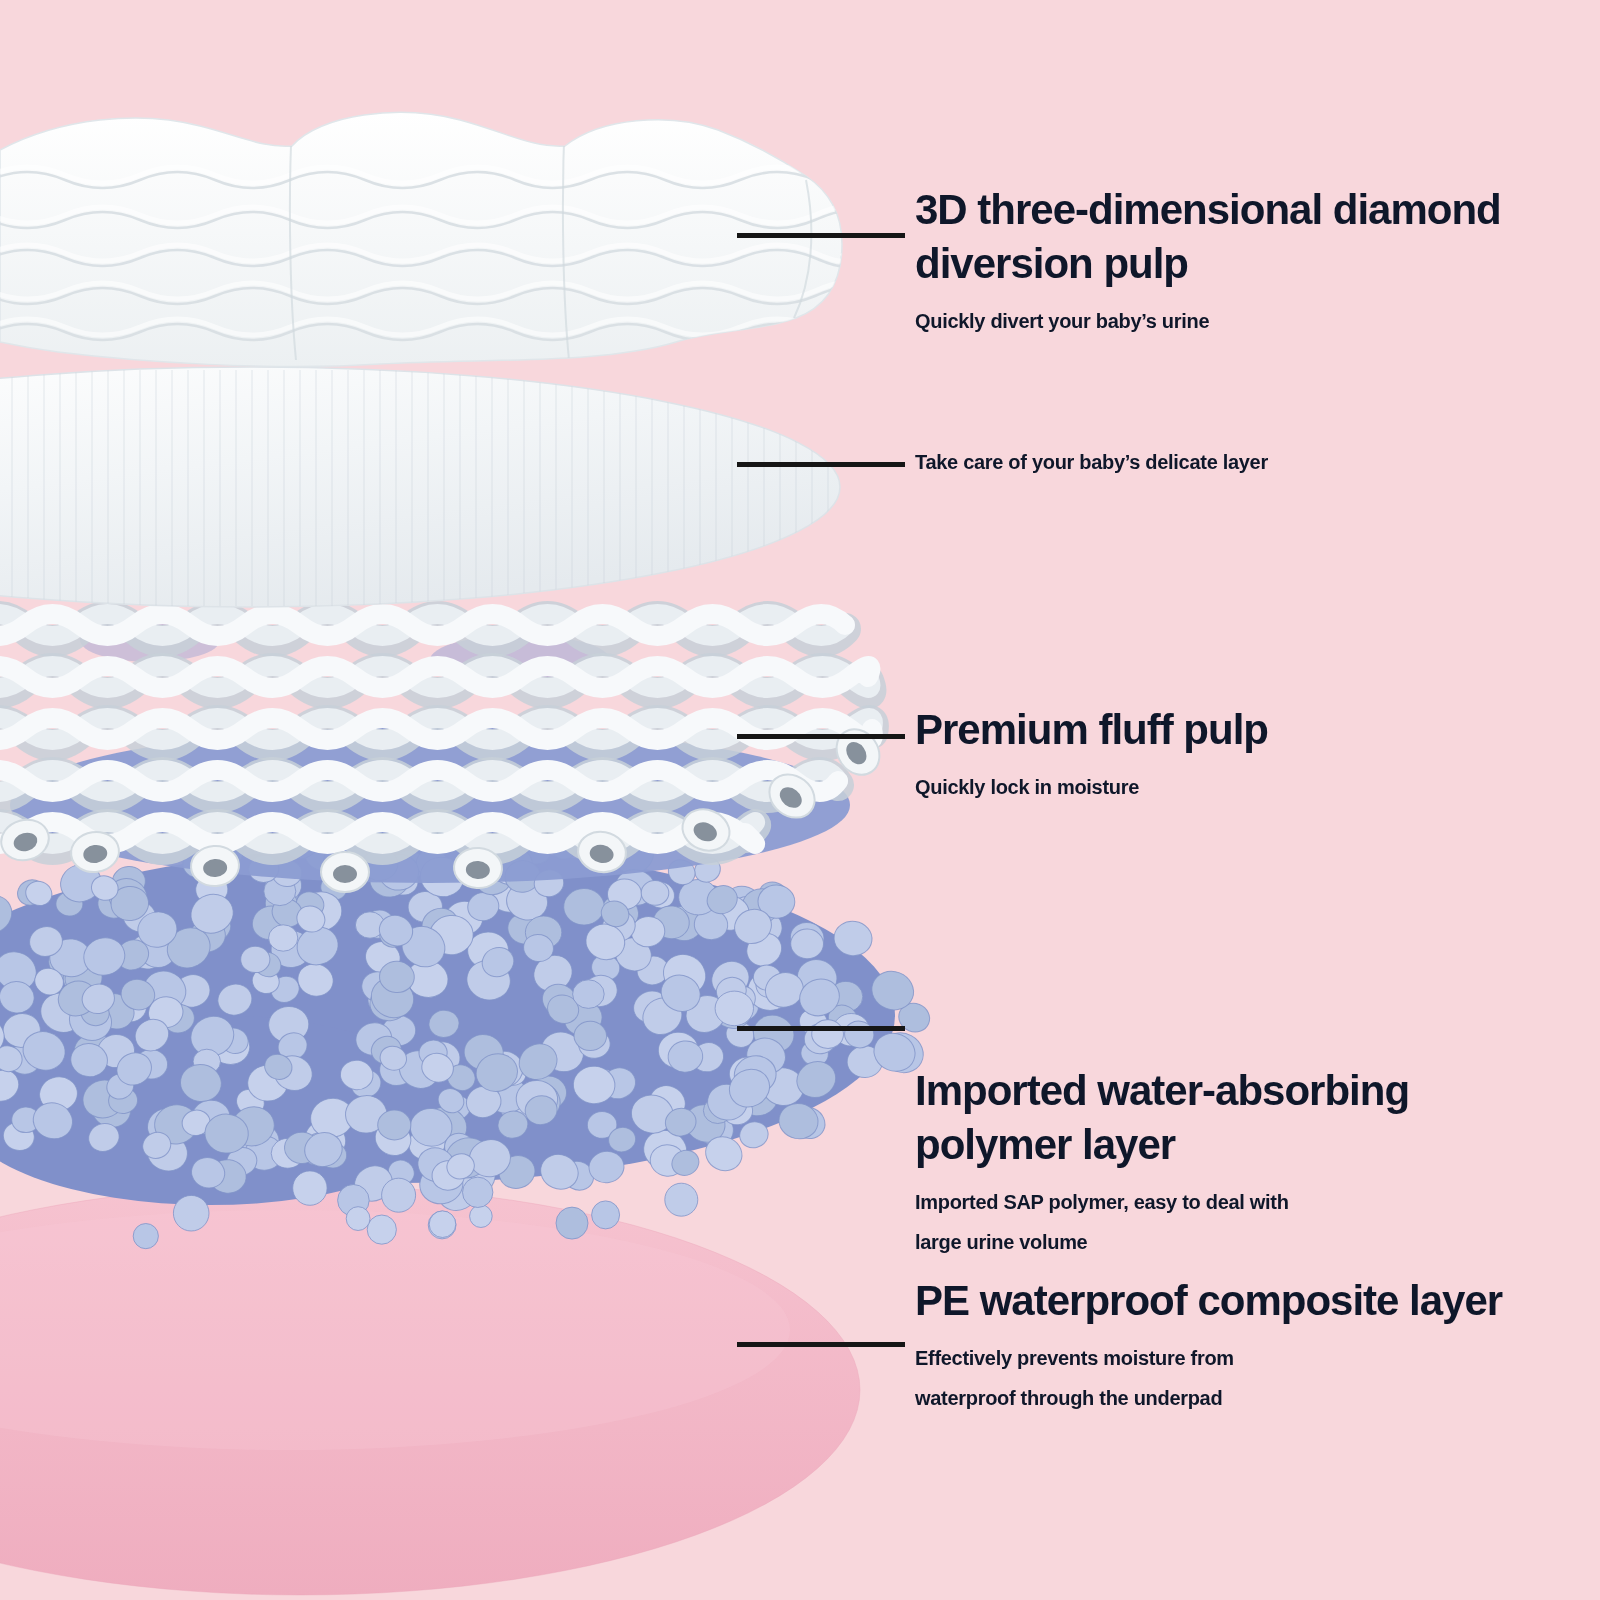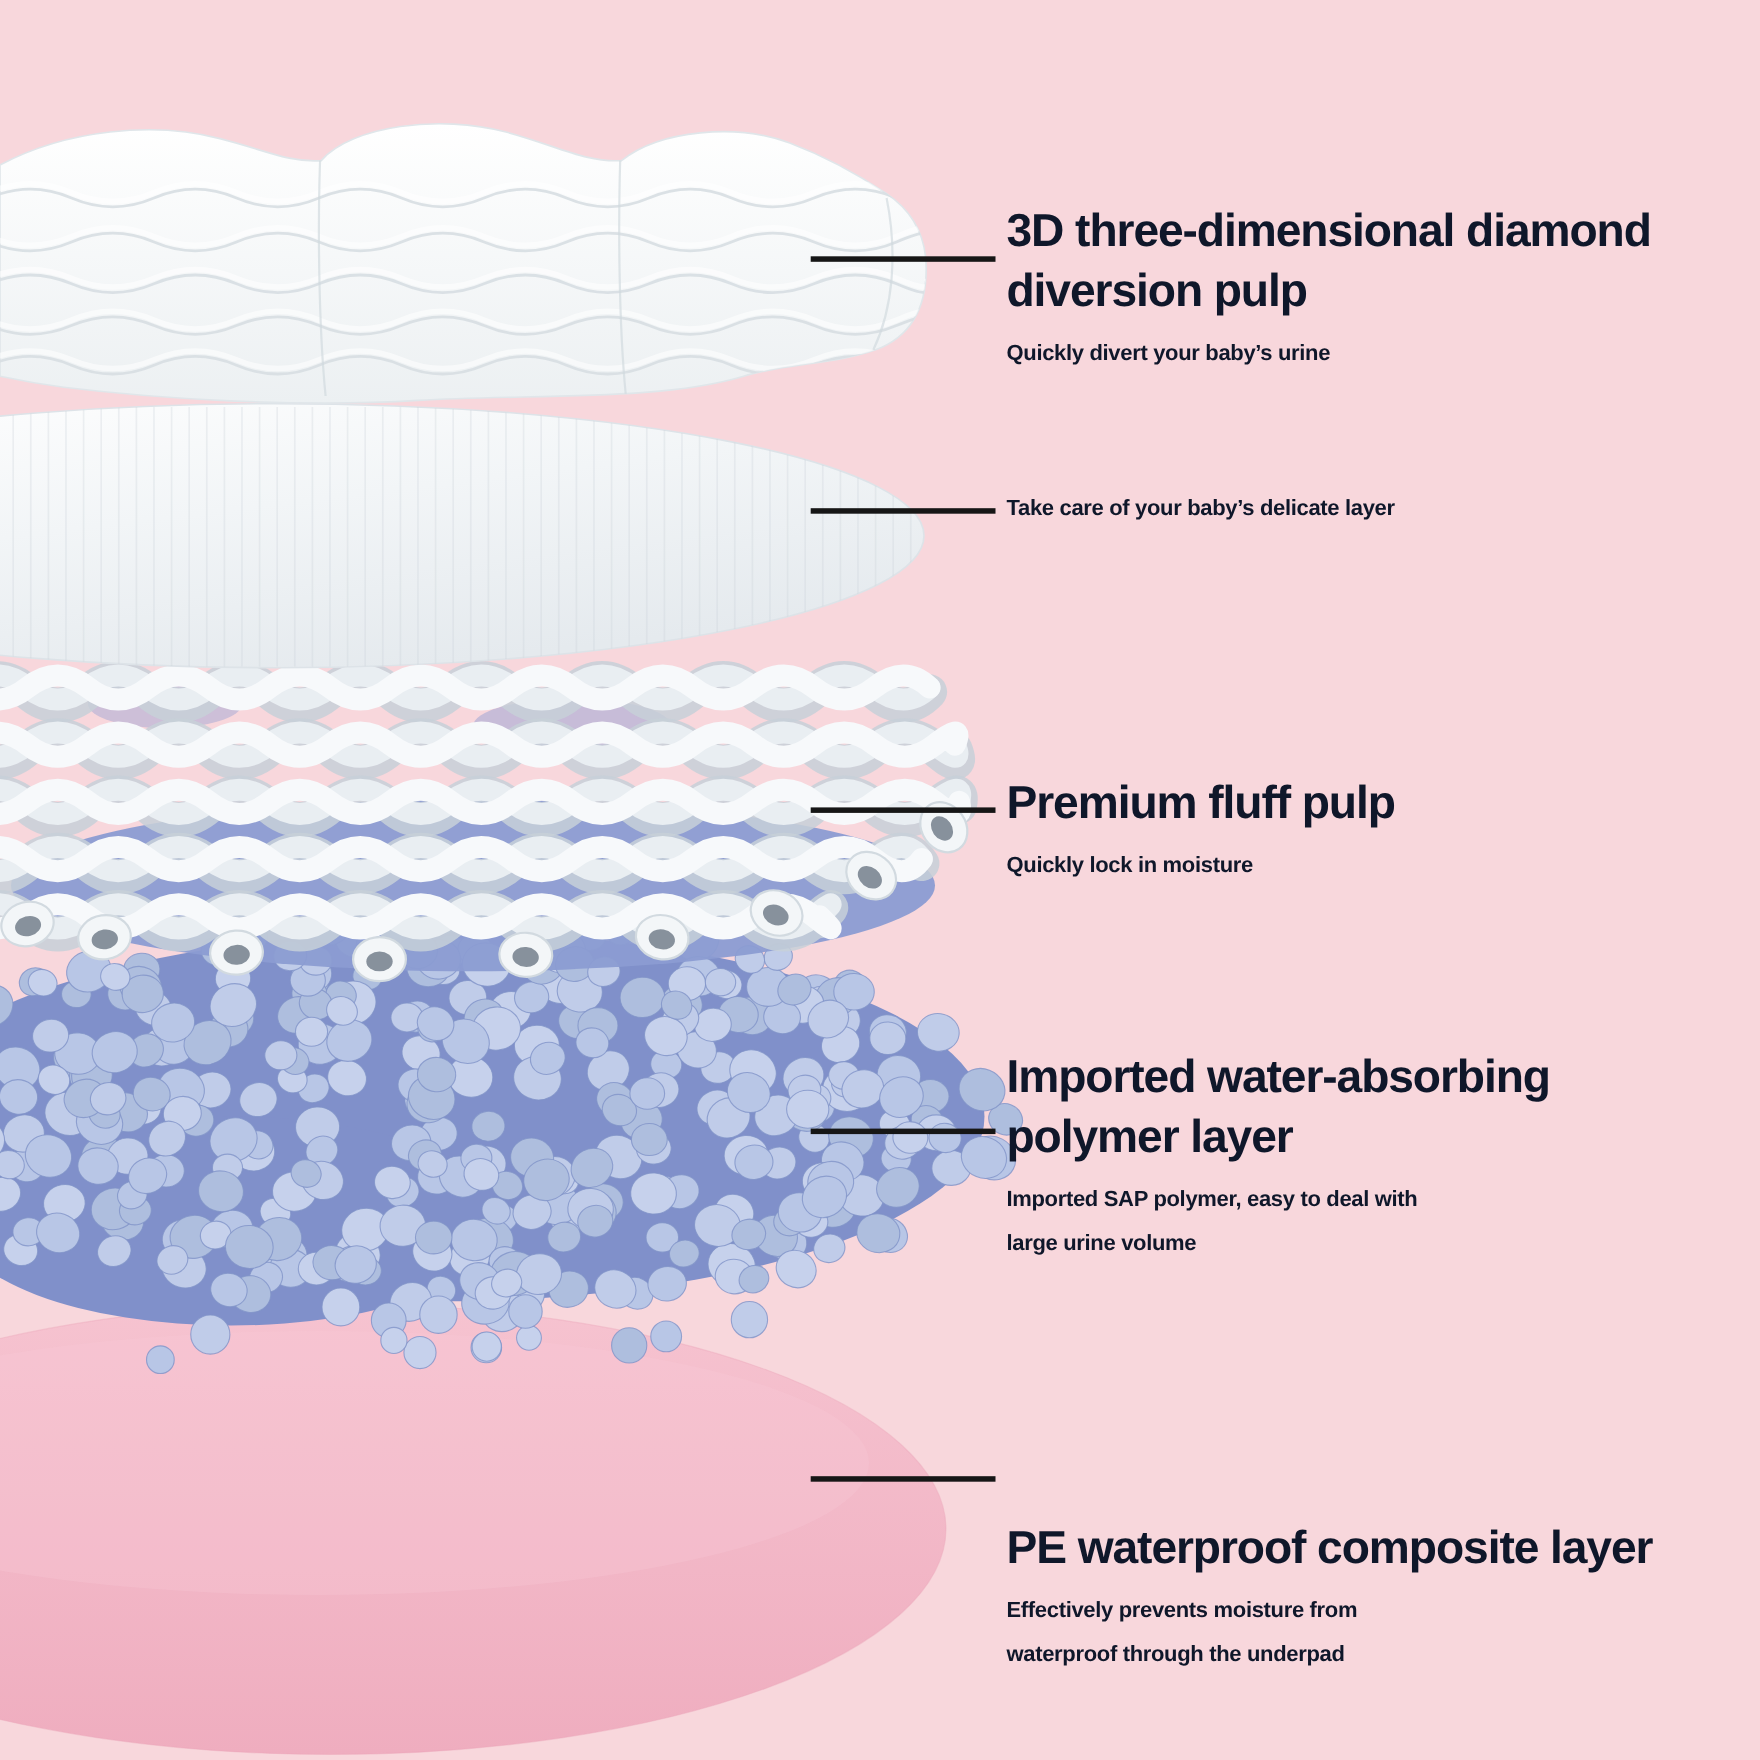--- a/index.html
+++ b/index.html
@@ -582,32 +582,32 @@
     <div class="title">
       <div class="tl">Premium fluff pulp</div>
       <div class="tl"></div>
     </div>
     <div class="desc">
       <div class="dl">Quickly lock in moisture</div>
       <div class="dl"></div>
     </div>
   </div>
 
-  <div class="label" style="top:952px">
+  <div class="label" style="top:1064px">
     <div class="title">
       <div class="tl">Imported water-absorbing</div>
       <div class="tl">polymer layer</div>
     </div>
     <div class="desc">
       <div class="dl">Imported SAP polymer, easy to deal with</div>
       <div class="dl">large urine volume</div>
     </div>
   </div>
 
-  <div class="label" style="top:1380px">
+  <div class="label" style="top:1274px">
     <div class="title">
       <div class="tl">PE waterproof composite layer</div>
       <div class="tl"></div>
     </div>
     <div class="desc">
       <div class="dl">Effectively prevents moisture from</div>
       <div class="dl">waterproof through the underpad</div>
     </div>
   </div>
 

